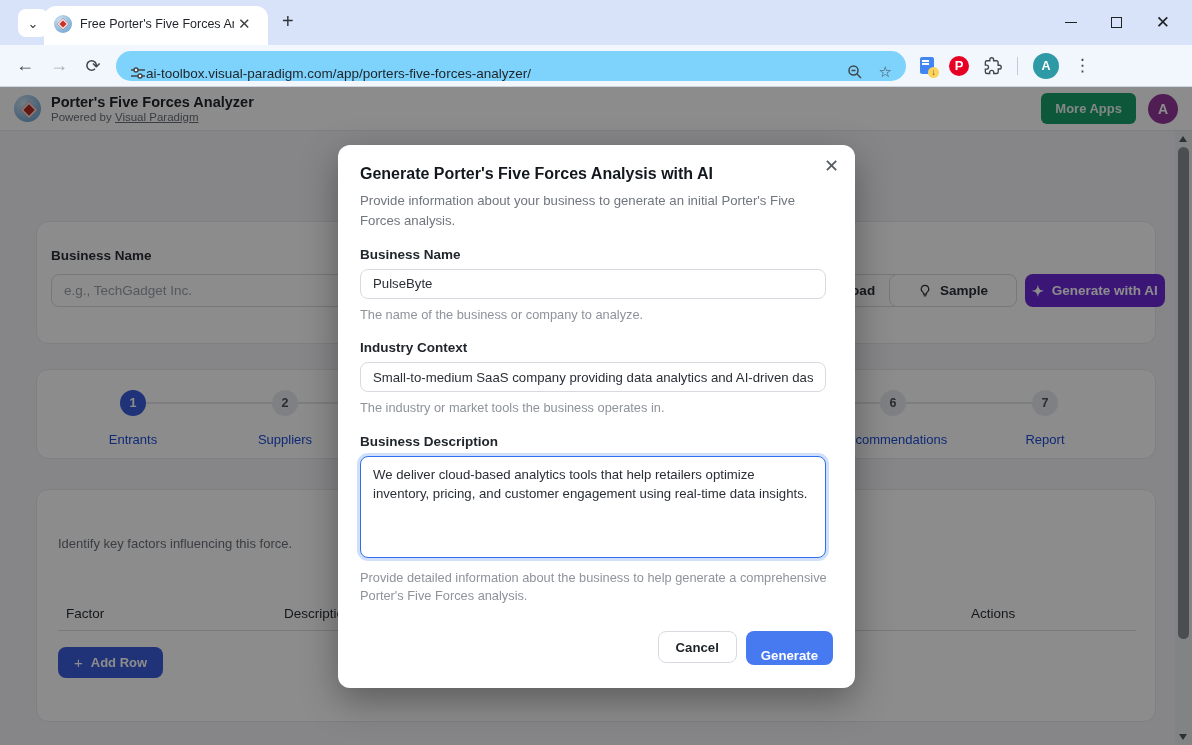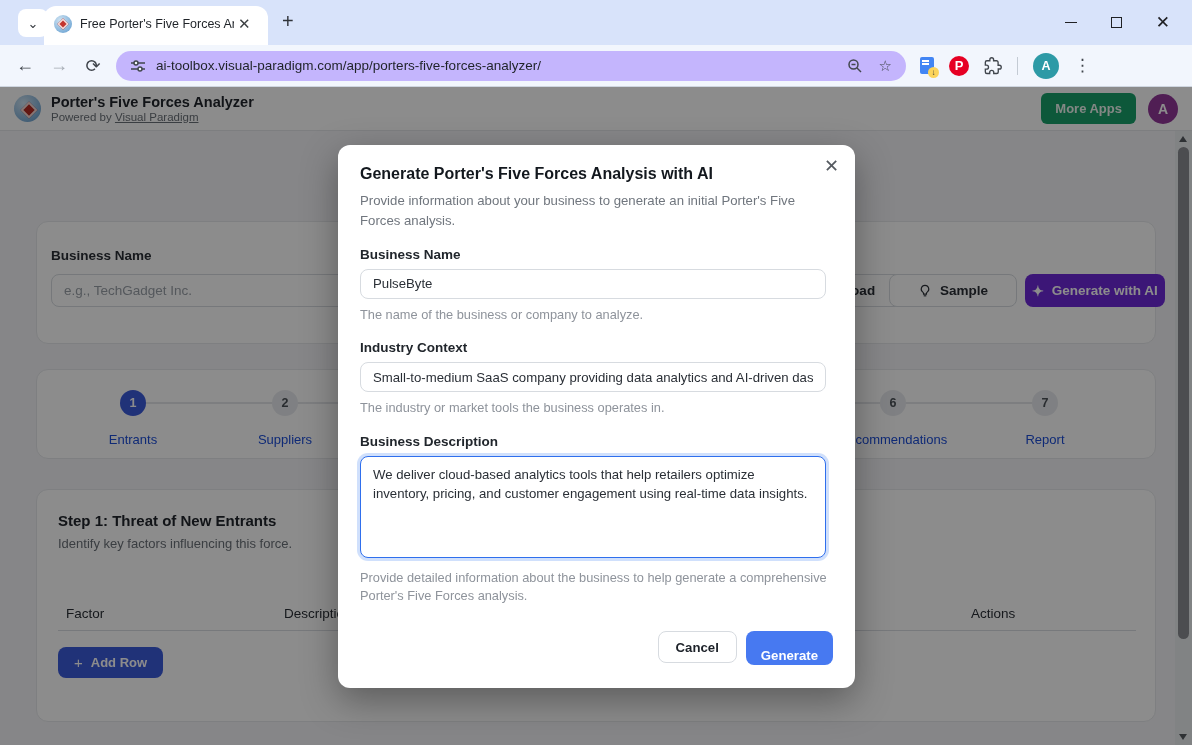--- a/index.html
+++ b/index.html
@@ -19,21 +19,21 @@
   .win-min { width:12px; height:0; border-top:1.4px solid #202124; }
   .win-max { width:11px; height:11px; border:1.4px solid #202124; }
   .win-close { font-size:17px; color:#202124; line-height:1; }
   .win-controls > div { cursor:pointer; }
 
   
   .toolbar { position:absolute; left:0; top:45px; width:1192px; height:42px; background:#f2f6fd; border-bottom:1px solid #cfd6e0; display:flex; align-items:center; }
   .nav-icon { font-size:18px; color:#41464d; width:34px; text-align:center; cursor:pointer; }
   .nav-icon.disabled { color:#a7adb5; }
   .toolbar-left { display:flex; align-items:center; padding-left:8px; }
-  .omnibox { margin-left:6px; width:790px; height:30px; background:#c4b5fd; border-radius:15px; display:flex; align-items:center; padding:0 14px; gap:10px; }
+  .omnibox { margin-left:6px; width:790px; height:30px; background:#7dd3fc; border-radius:15px; display:flex; align-items:flex-end; padding:0 14px; }
   .tune-icon { width:16px; height:16px; flex:none; }
   .url-text { font-size:13.5px; color:#1f2328; white-space:nowrap; }
   .omni-actions { margin-left:auto; display:flex; gap:16px; align-items:center; }
   .omni-icon { font-size:15px; color:#41464d; cursor:pointer; }
   .toolbar-right { display:flex; align-items:center; gap:15px; margin-left:14px; }
   .ext-doc { width:14px; height:17px; background:#4285f4; border-radius:2px; position:relative; cursor:pointer; }
   .ext-doc::before { content:""; position:absolute; left:2px; top:3px; width:7px; height:1.6px; background:#fff; box-shadow:0 3px 0 #fff; }
   .ext-doc::after { content:"↓"; position:absolute; right:-5px; bottom:-4px; width:11px; height:11px; background:#fcd45b; border-radius:50%; font-size:8px; color:#333; text-align:center; line-height:11px; }
   .pinterest { width:20px; height:20px; border-radius:50%; background:#e60023; color:#fff; font-weight:bold; font-size:13px; text-align:center; line-height:20px; cursor:pointer; }
   .puzzle-icon { width:18px; height:18px; cursor:pointer; }
@@ -222,21 +222,20 @@
           <div class="step-circle">6</div>
           <div class="step-label">Recommendations</div>
         </div>
       <div class="step" style="left:948px">
           <div class="step-circle">7</div>
           <div class="step-label">Report</div>
         </div>
     </div>
 
     <div class="card card-step1">
-      <div class="step1-title">Step 1: Threat of New Entrants</div>
       <div class="step1-sub">Identify key factors influencing this force.</div>
       <div class="col-head col-factor">Factor</div>
       <div class="col-head col-desc">Description</div>
       <div class="col-head col-actions">Actions</div>
       <div class="thead-line"></div>
       <button class="add-row-btn">
           <span class="plus">+</span>
           <span>Add Row</span>
         </button>
     </div>

